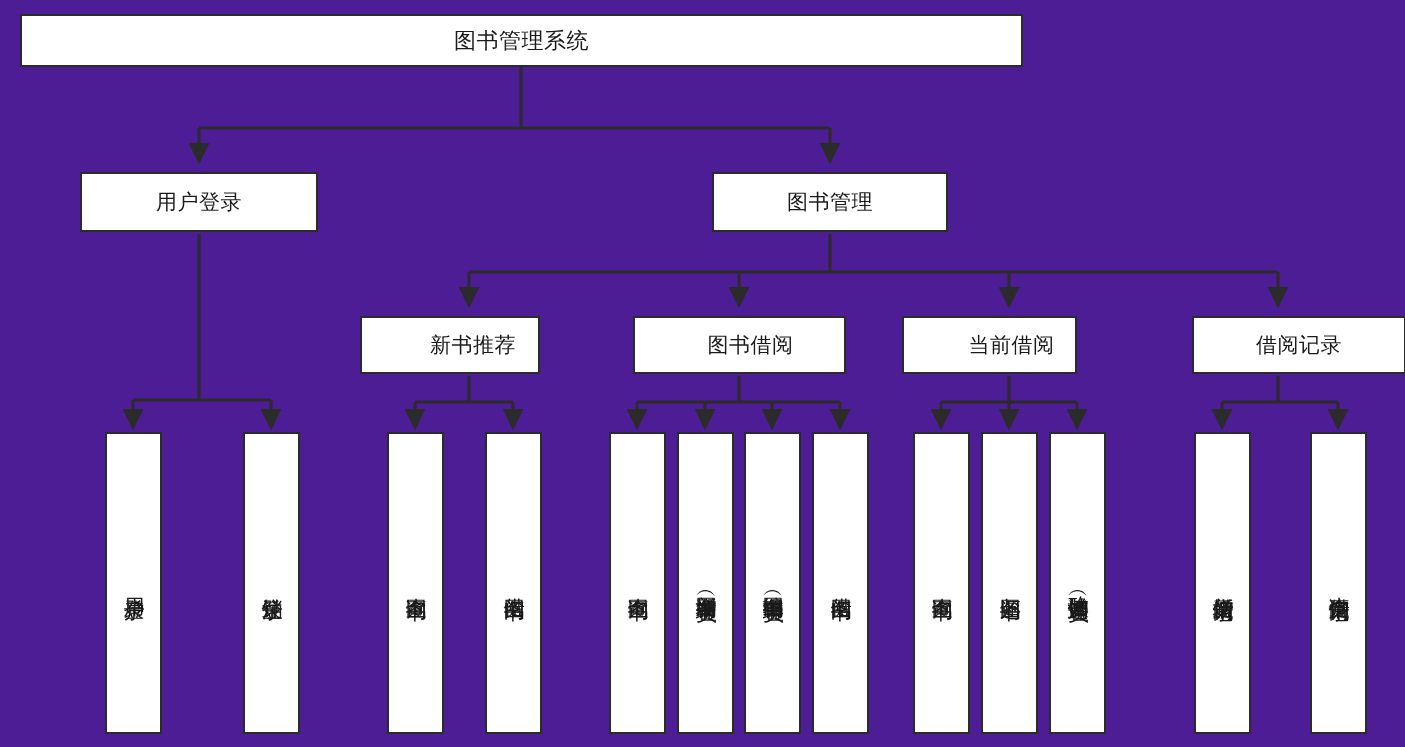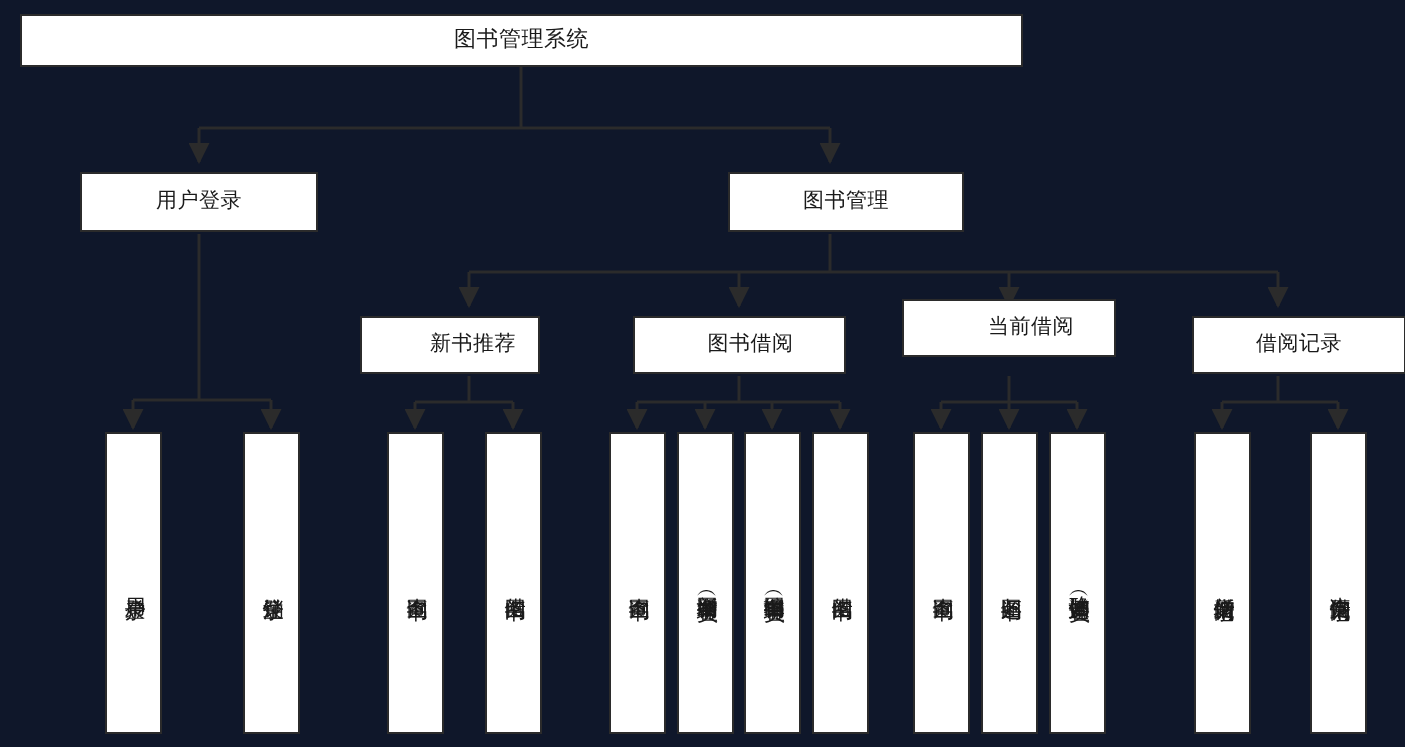--- a/index.html
+++ b/index.html
@@ -7,23 +7,22 @@
     padding: 0;
     background: #ffffff;
   }
   body {
     font-family: "DejaVu Sans", "Liberation Sans", sans-serif;
   }
   #canvas {
     position: relative;
     width: 1405px;
     height: 747px;
-    background: #0f172a;
+    background: #4c1d95;
     overflow: hidden;
-    font-family: Liberation Mono, monospace;
   }
   svg.wires {
     position: absolute;
     left: 0;
     top: 0;
     width: 1405px;
     height: 747px;
     pointer-events: none;
   }
   .node {
@@ -121,31 +120,31 @@
     </g>
   </svg>
 
   <div class="node root" style="left:20px; top:14px; width:1003px; height:53px;">
     <span class="label">图书管理系统</span>
   </div>
 
   <div class="node" style="left:80px; top:172px; width:238px; height:60px;">
     <span class="label">用户登录</span>
   </div>
-  <div class="node" style="left:712px; top:172px; width:236px; height:60px;margin-left:16px;">
+  <div class="node" style="left:712px; top:172px; width:236px; height:60px;">
     <span class="label">图书管理</span>
   </div>
 
   <div class="node" style="left:360px; top:316px; width:180px; height:58px;padding-left:46px;">
     <span class="label">新书推荐</span>
   </div>
   <div class="node" style="left:633px; top:316px; width:213px; height:58px;padding-left:22px;">
     <span class="label">图书借阅</span>
   </div>
-  <div class="node" style="left:902px; top:299px; width:214px; height:58px;padding-left:44px;">
+  <div class="node" style="left:902px; top:316px; width:175px; height:58px;padding-left:44px;">
     <span class="label">当前借阅</span>
   </div>
   <div class="node" style="left:1171px; top:316px; width:214px; height:58px;margin-left:21px;">
     <span class="label">借阅记录</span>
   </div>
 
   <div class="node leaf" style="left:105px; top:432px; width:57px; height:302px;">
     <span class="label">用户登录</span>
   </div>
   <div class="node leaf" style="left:243px; top:432px; width:57px; height:302px;">

